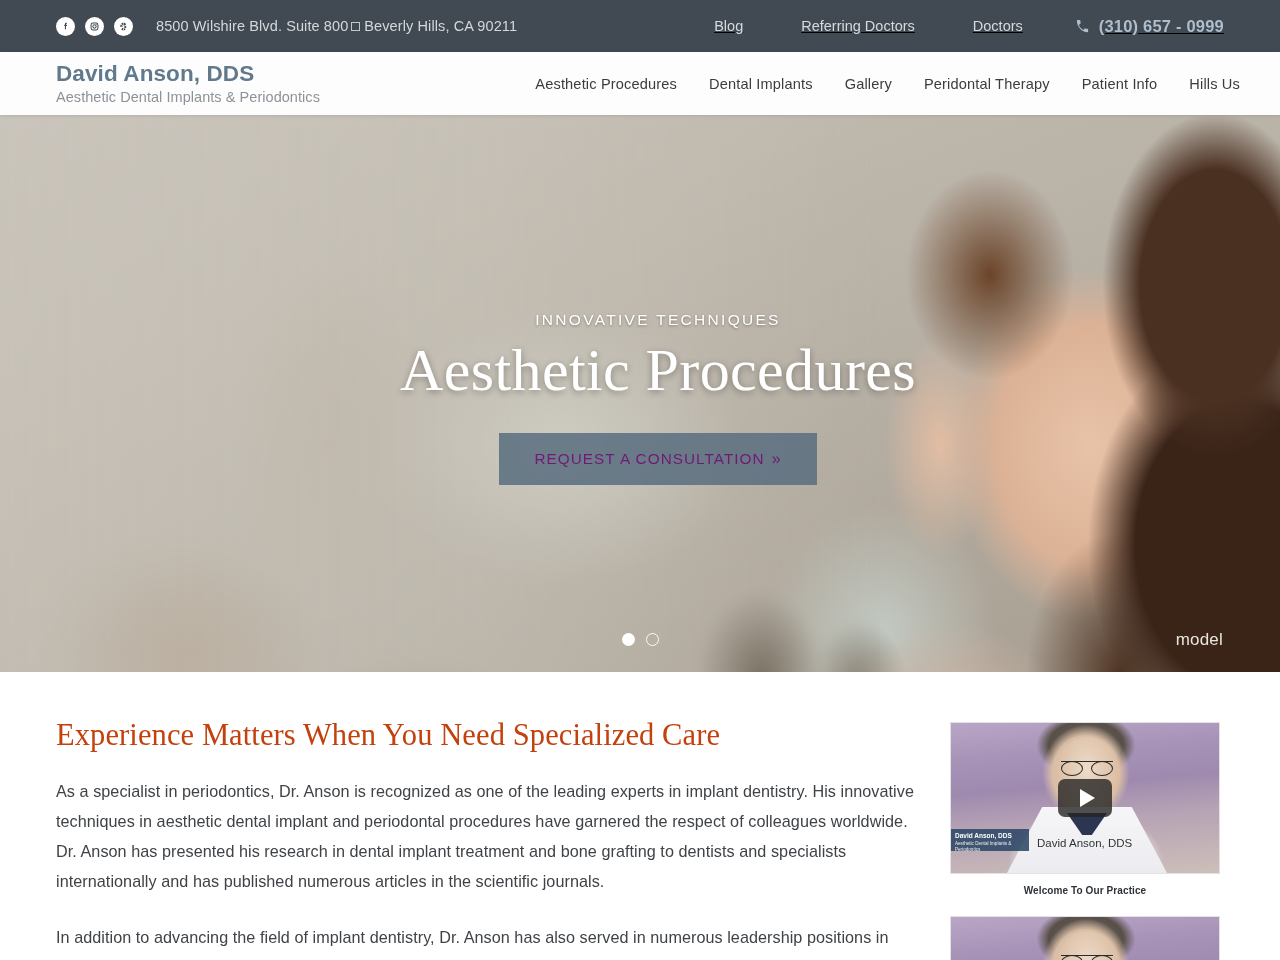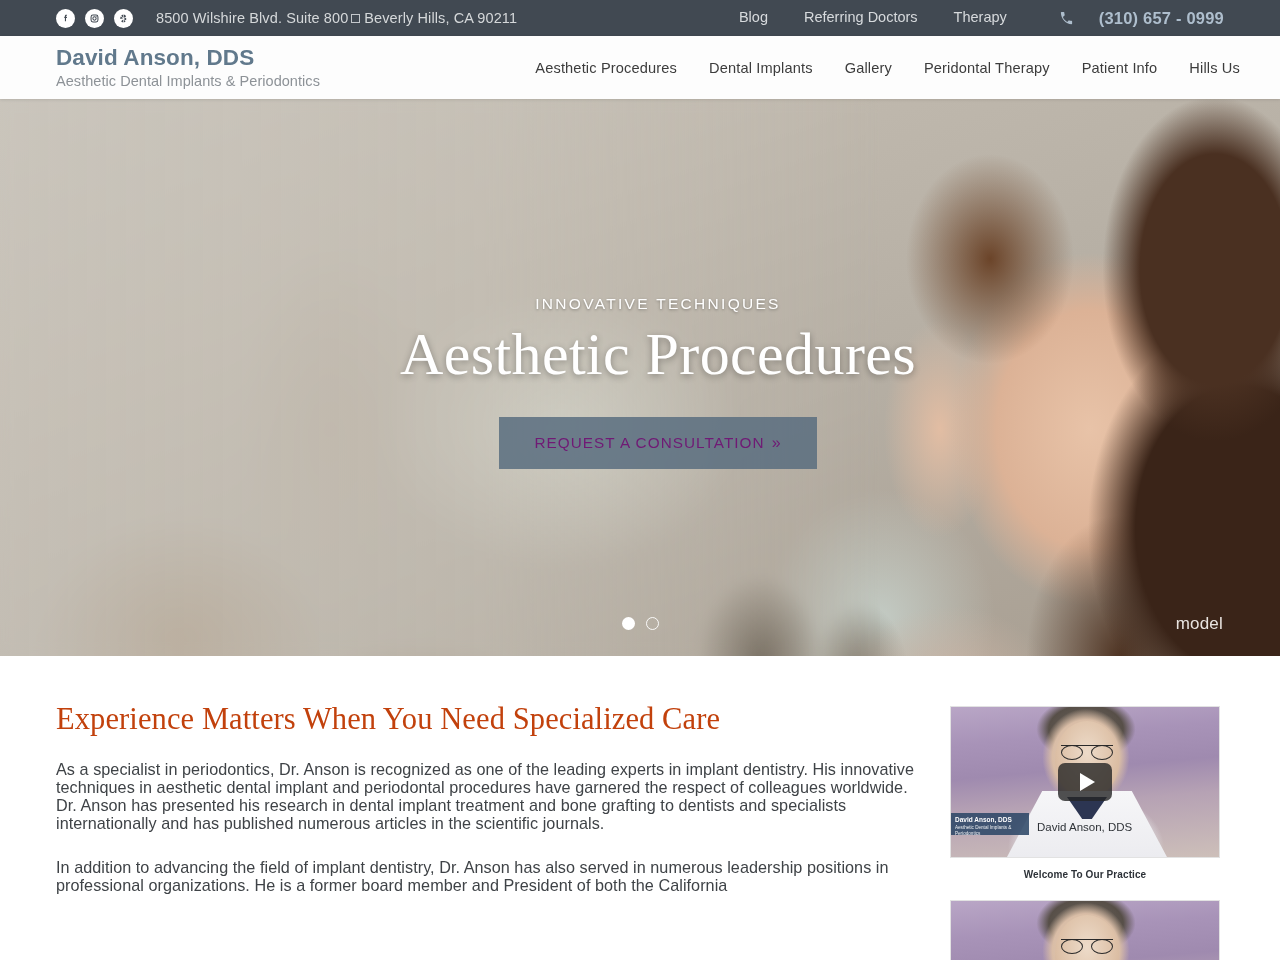--- a/index.html
+++ b/index.html
@@ -6,21 +6,21 @@
   * { box-sizing: border-box; margin: 0; padding: 0; }
   html, body {
     width: 1280px; height: 960px;
     overflow: hidden;
     background: #ffffff;
     font-family: "Liberation Sans", sans-serif;
   }
 
   
   .topbar {
-    height: 36px;
+    height: 52px;
     background: #414952;
     display: flex;
     align-items: center;
     padding: 0 56px;
     position: relative;
   }
   .social-group { display: flex; align-items: center; gap: 10px; }
   .social-icon {
     width: 19px; height: 19px;
     border-radius: 50%;
@@ -41,36 +41,37 @@
   .addr-sep {
     display: inline-block;
     width: 9px; height: 9px;
     border: 1px solid #c3c7cb;
     margin: 0 4px 0 3px;
     vertical-align: baseline;
   }
   .topbar-right {
     margin-left: auto;
     display: flex;
-    align-items: flex-start;
+    align-items: center;
+    text-decoration: underline;
   }
   .topbar-link {
     color: #d7dadd;
     font-size: 14.5px;
     text-decoration: none;
-    margin-left: 36px;
+    margin-left: 58px;
     white-space: nowrap;
     cursor: pointer;
   }
   .topbar-link:first-child { margin-left: 0; }
   .phone-wrap {
     margin-left: 52px;
     display: flex;
     align-items: center;
-    gap: 25px;
+    gap: 9px;
     cursor: pointer;
   }
   .phone-icon { color: #aebecd; display: flex; }
   .phone-num {
     color: #aebecd;
     font-size: 16.5px;
     font-weight: bold;
     letter-spacing: .2px;
     white-space: nowrap;
   }
@@ -227,21 +228,21 @@
   .section-title {
     font-family: "Liberation Serif", serif;
     font-size: 30.5px;
     font-weight: normal;
     color: #c2410c;
     letter-spacing: .1px;
   }
   .body-p {
     margin-top: 23px;
     font-size: 16.2px;
-    line-height: 18px;
+    line-height: 30px;
     color: #3f4347;
     letter-spacing: .05px;
   }
   .body-p + .body-p { margin-top: 26px; }
 
   .col-side { width: 270px; flex: none; padding-top: 4px; }
   .video-card { margin-bottom: 20px; }
   .video-thumb {
     position: relative;
     width: 270px; height: 152px;
@@ -358,21 +359,21 @@
       </svg>
     </span>
   </div>
   <div class="topbar-address">
     <span>8500 Wilshire Blvd. Suite 800</span><span class="addr-sep"></span><span>Beverly Hills, CA 90211</span>
   </div>
 
   <div class="topbar-right">
     <a class="topbar-link">Blog</a>
     <a class="topbar-link">Referring Doctors</a>
-    <a class="topbar-link">Therapy</a>
+    <a class="topbar-link">Doctors</a>
     <div class="phone-wrap">
       <span class="phone-icon">
         <svg width="15" height="15" viewBox="0 0 24 24" fill="currentColor" aria-hidden="true">
           <path d="M6.6 10.8c1.4 2.8 3.8 5.1 6.6 6.6l2.2-2.2c.3-.3.7-.4 1-.2 1.1.4 2.4.6 3.6.6.6 0 1 .4 1 1V20c0 .6-.4 1-1 1C11.3 21 3 12.7 3 2.4c0-.6.4-1 1-1h3.5c.6 0 1 .4 1 1 0 1.3.2 2.5.6 3.6.1.3 0 .7-.2 1l-2.3 2.2z"></path>
         </svg>
       </span>
       <span class="phone-num">(310) 657 - 0999</span>
     </div>
   </div>
 </div>

